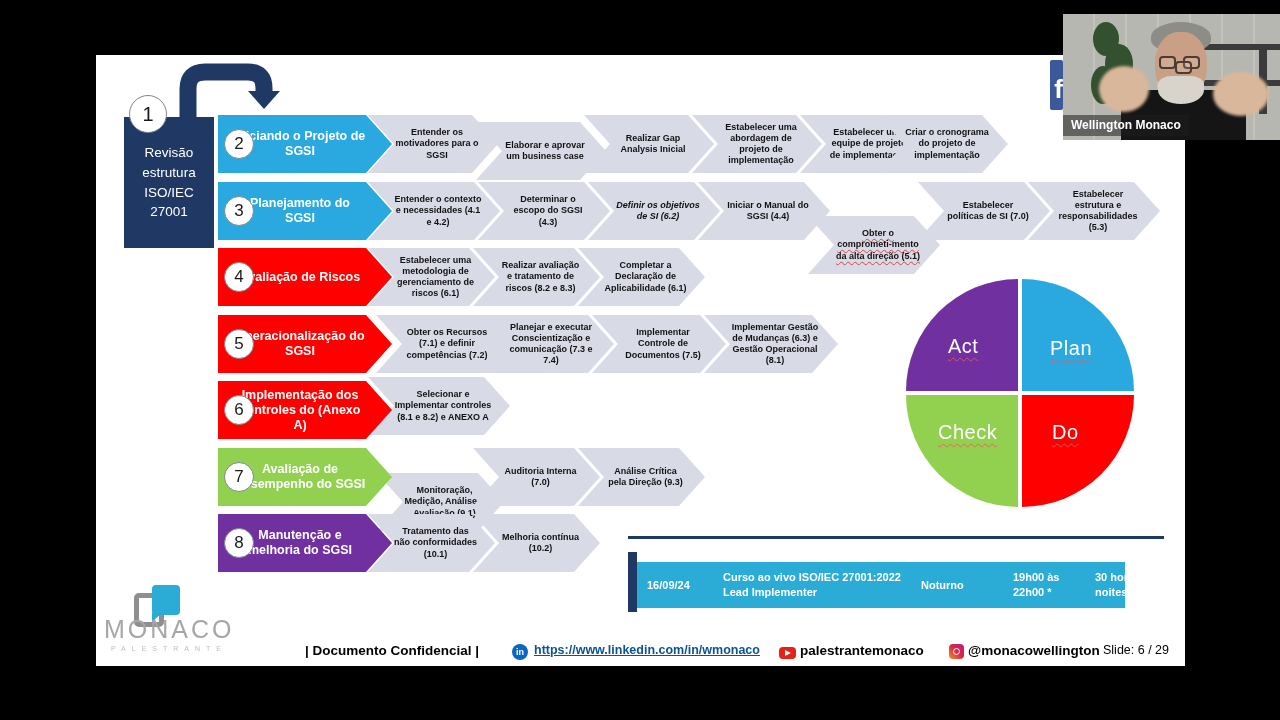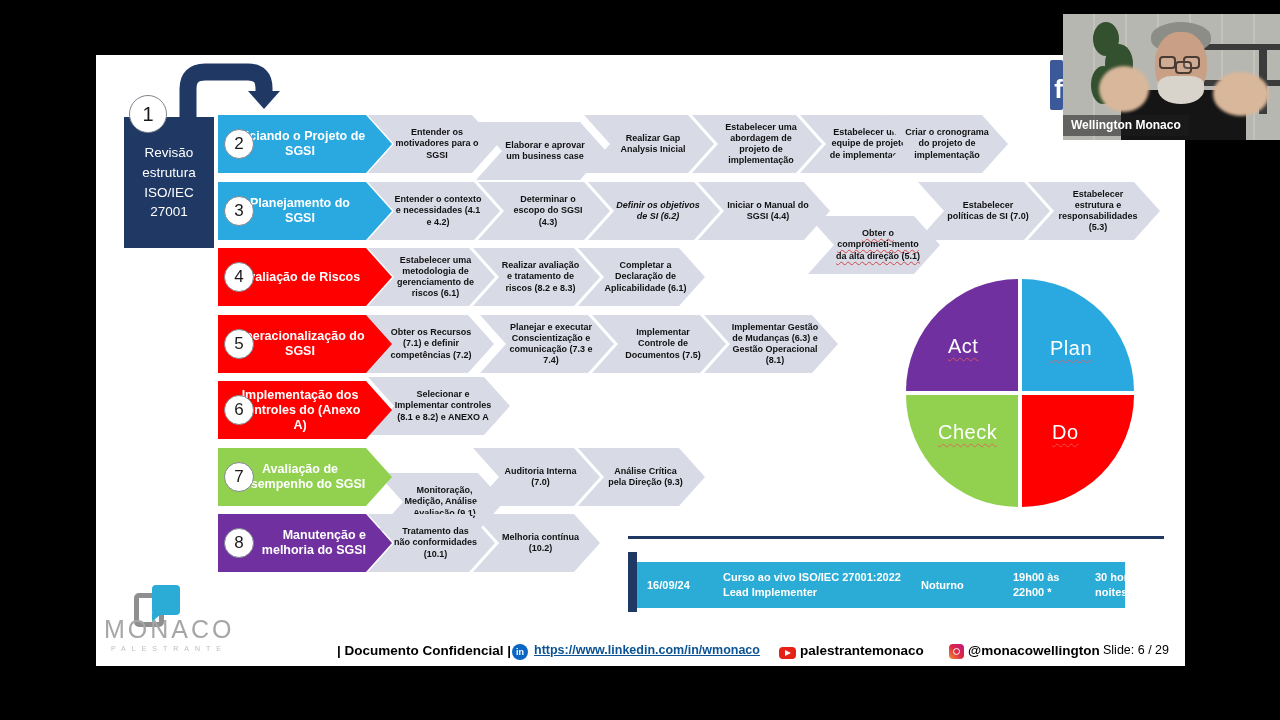--- a/index.html
+++ b/index.html
@@ -48,21 +48,21 @@
   .logo-icon { position:absolute; left:38px; top:530px; width:52px; height:46px; }
   .logo-gray { position:absolute; left:0; top:8px; width:30px; height:34px; border:5px solid #8f8f8f; border-radius:5px; }
   .logo-teal { position:absolute; left:18px; top:0; width:28px; height:30px; background:#2BACD6; border-radius:4px; }
   .logo-tail { position:absolute; left:18px; top:28px; width:0; height:0;
                border-left:10px solid #2BACD6; border-bottom:9px solid transparent; }
   .logo-word { position:absolute; left:8px; top:560px; width:130px; text-align:center;
                color:#A6A6A6; font-size:25px; letter-spacing:3px; }
   .logo-sub  { position:absolute; left:8px; top:590px; width:130px; text-align:center;
                color:#BDBDBD; font-size:7px; letter-spacing:6px; }
   .foot { position:absolute; top:588px; font-size:13.5px; font-weight:bold; color:#000; white-space:nowrap; }
-  .f-conf { left:209px;margin-left:32px; }
+  .f-conf { left:209px; }
   .li-icon { position:absolute; left:416px; top:589px; width:16px; height:16px; border-radius:50%;
              background:#0A66C2; color:#fff; font-size:9px; font-weight:bold; text-align:center; line-height:16px; }
   .f-link { left:438px; color:#0B5394; text-decoration:underline; font-size:12.5px; }
   .yt-icon { position:absolute; left:683px; top:592px; width:17px; height:12px; background:#E62117; border-radius:4px; }
   .yt-icon::after { content:""; position:absolute; left:6px; top:3px; border-left:6px solid #fff;
                     border-top:3px solid transparent; border-bottom:3px solid transparent; }
   .f-yt { left:704px; }
   .ig-icon { position:absolute; left:853px; top:589px; width:15px; height:15px; border-radius:4px;
              background:linear-gradient(45deg,#f09433,#dc2743,#bc1888); }
   .ig-icon::after { content:""; position:absolute; left:3.5px; top:3.5px; width:5px; height:5px;
@@ -173,21 +173,21 @@
         <div class="step" style="top: 193px; left: 377px; width: 127px; text-align: center;">
           <span>Realizar avaliação e tratamento de riscos (8.2 e 8.3)</span>
         </div>
         <div class="step" style="top: 193px; left: 482px; width: 127px;">
           <span>Completar a Declaração de Aplicabilidade (6.1)</span>
         </div>
         <div class="row-label" style="top: 260px; background: rgb(254, 0, 0);">
           <span>Operacionalização do SGSI</span>
         </div>
         <div class="num-circle" style="left: 128px; top: 274px;">5</div>
-        <div class="step" style="top: 260px; left: 264px; width: 134px;">
+        <div class="step" style="top: 260px; left: 280px; width: 134px;">
           <span>Obter os Recursos (7.1) e definir competências (7.2)</span>
         </div>
         <div class="step" style="top: 260px; left: 384px; width: 134px;">
           <span>Planejar e executar Conscientização e comunicação (7.3 e 7.4)</span>
         </div>
         <div class="step" style="top: 260px; left: 496px; width: 134px;">
           <span>Implementar Controle de Documentos (7.5)</span>
         </div>
         <div class="step" style="top: 260px; left: 608px; width: 134px;">
           <span>Implementar Gestão de Mudanças (6.3) e Gestão Operacional (8.1)</span>
@@ -205,21 +205,21 @@
         <div class="num-circle" style="left: 128px; top: 407px;">7</div>
         <div class="step" style="top: 393px; left: 281px; width: 127px; margin-top: 25px;">
           <span>Monitoração, Medição, Análise e Avaliação (9.1)</span>
         </div>
         <div class="step" style="top: 393px; left: 377px; width: 127px;">
           <span>Auditoria Interna (7.0)</span>
         </div>
         <div class="step" style="top: 393px; left: 482px; width: 127px;">
           <span>Análise Crítica pela Direção (9.3)</span>
         </div>
-        <div class="row-label" style="top: 459px; background: rgb(112, 48, 160); text-align: right;">
+        <div class="row-label" style="top: 459px; background: rgb(112, 48, 160);">
           <span>Manutenção e melhoria do SGSI</span>
         </div>
         <div class="num-circle" style="left: 128px; top: 473px;">8</div>
         <div class="step" style="top: 459px; left: 272px; width: 127px;">
           <span>Tratamento das não conformidades (10.1)</span>
         </div>
         <div class="step" style="top: 459px; left: 377px; width: 127px;">
           <span>Melhoria contínua (10.2)</span>
         </div>
       </div>

